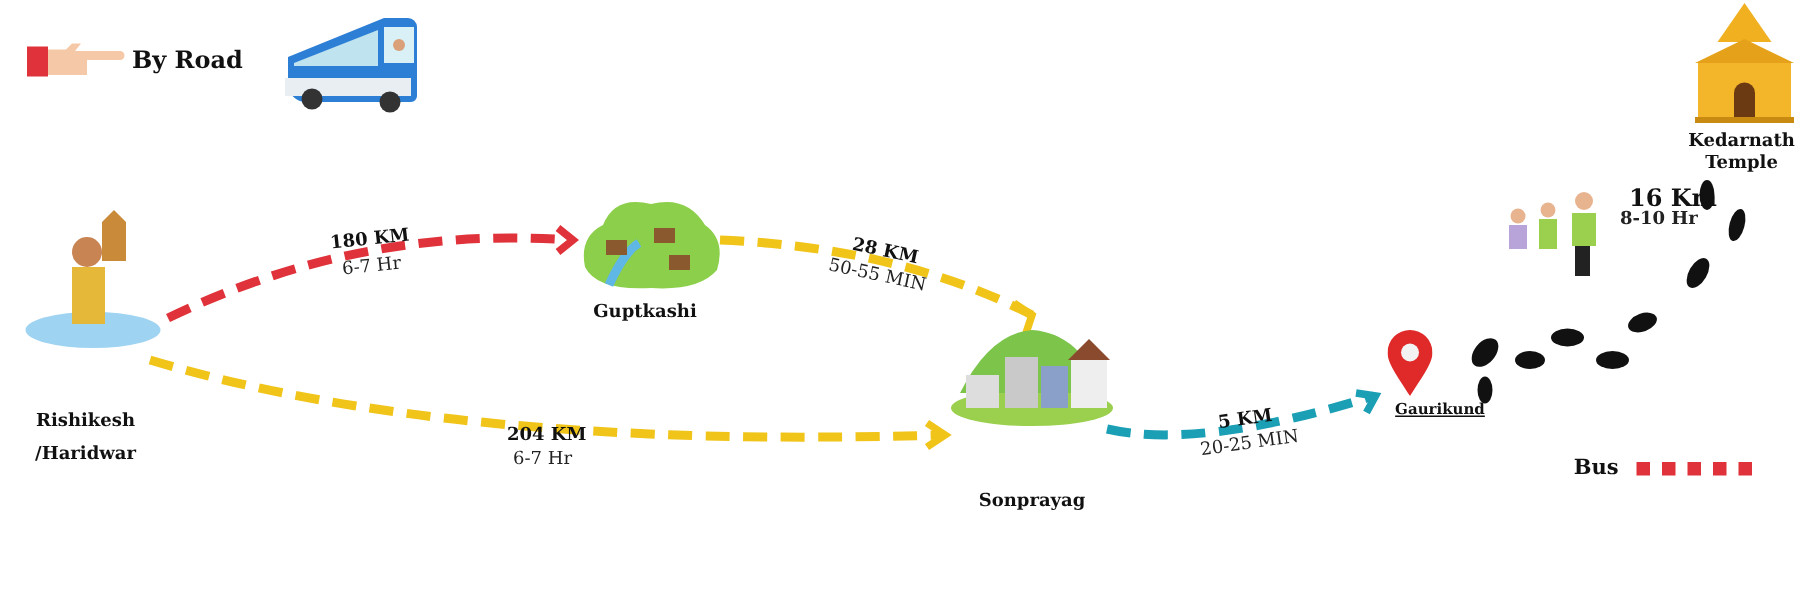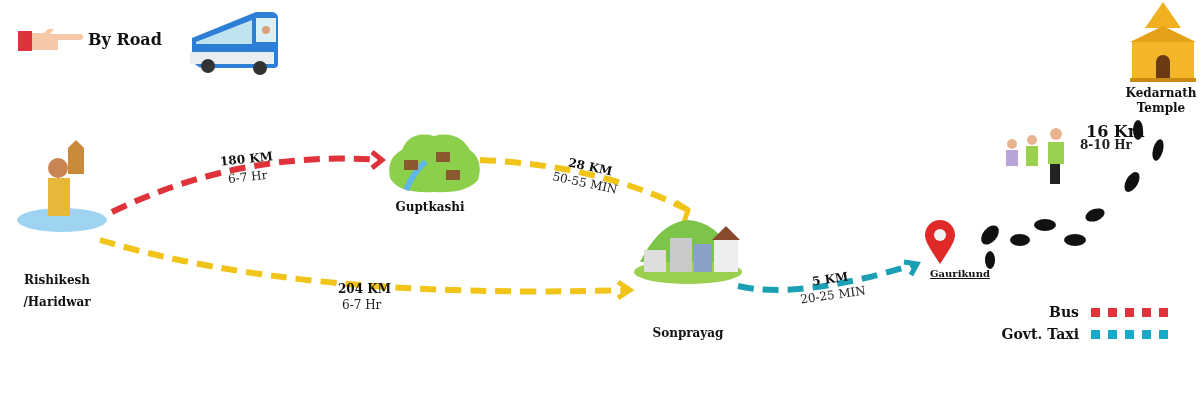--- a/index.html
+++ b/index.html
@@ -144,21 +144,13 @@
 
 <div class="abs" style="right:24px;top:301px;">
   <div class="legend-row">
     <span class="legend-label">Bus</span>
     <span class="sq" style="background:#e0323a"></span>
       <span class="sq" style="background:#e0323a"></span>
       <span class="sq" style="background:#e0323a"></span>
       <span class="sq" style="background:#e0323a"></span>
       <span class="sq" style="background:#e0323a"></span>
   </div>
-  <div class="legend-row">
-    <span class="legend-label">Govt. Taxi</span>
-    <span class="sq" style="background:#17a9c8"></span>
-      <span class="sq" style="background:#17a9c8"></span>
-      <span class="sq" style="background:#17a9c8"></span>
-      <span class="sq" style="background:#17a9c8"></span>
-      <span class="sq" style="background:#17a9c8"></span>
-  </div>
 </div>
 
 </body></html>

